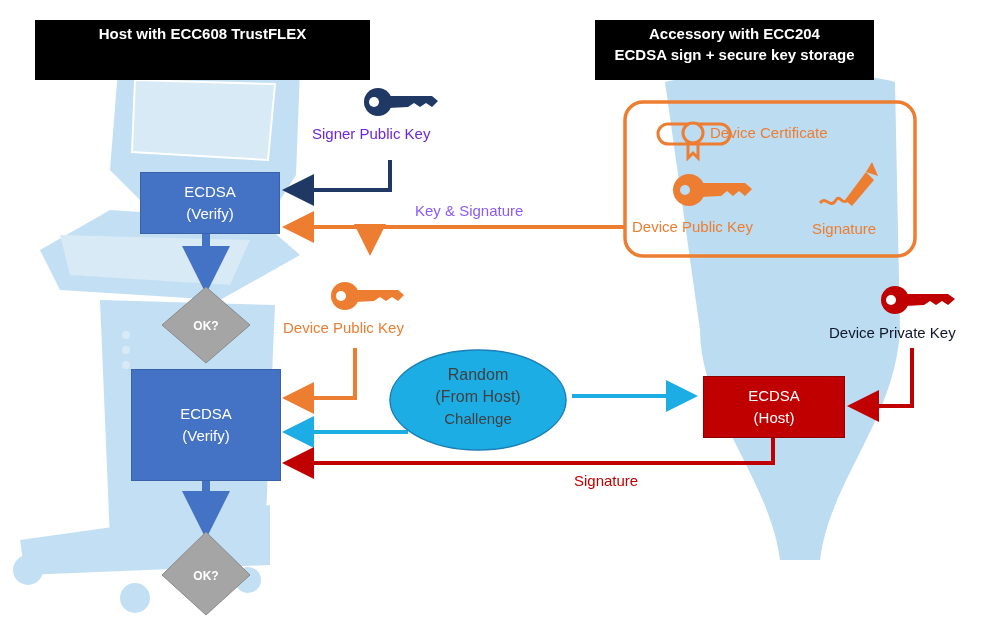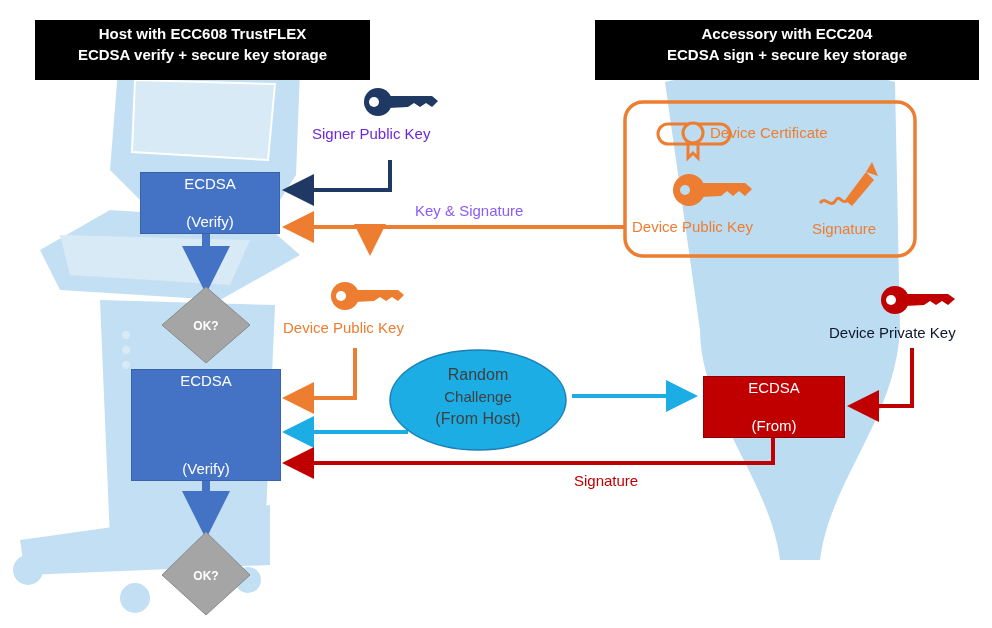--- a/index.html
+++ b/index.html
@@ -1,19 +1,19 @@
 <!DOCTYPE html>
 <html><head>
 <meta charset="utf-8">
 <style>
   html, body { margin:0; padding:0; background:#ffffff; }
   body { width:992px; height:628px; position:relative; overflow:hidden; font-family:"Liberation Sans", sans-serif; }
   #stage { position:absolute; left:0; top:0; width:992px; height:628px; }
   .header-box { position:absolute; background:#000; color:#fff; font-weight:bold; font-size:15px; text-align:center; line-height:21px; padding-top:3px; box-sizing:border-box; }
-  .box { position:absolute; color:#fff; font-size:15px; text-align:center; display:flex; flex-direction:column; justify-content:space-between; line-height:22px; }
+  .box { position:absolute; color:#fff; font-size:15px; text-align:center; display:flex; flex-direction:column; justify-content:center; line-height:22px; }
   .box.verify { background:#4472c4; border:1px solid #3a62a8; }
   .box.sign { background:#c00000; border:1px solid #8f0000; }
   .lbl { position:absolute; font-size:15px; white-space:nowrap; }
   .diamond-text { position:absolute; color:#fff; font-size:12px; font-weight:bold; text-align:center; width:40px; }
   .ellipse-text { position:absolute; color:#404040; font-size:16px; text-align:center; line-height:22px; width:130px; }
 </style>
 </head>
 <body>
 
 <div id="stage">
@@ -105,47 +105,46 @@
   <path d="M206,480 L206,515" fill="none" stroke="#4472c4" stroke-width="8" marker-end="url(#ah-blue)"></path>
 
   <polygon points="206,287 250,325 206,363 162,325" fill="#a5a5a5" stroke="#8a8a8a"></polygon>
   <polygon points="206,532 250,575 206,615 162,575" fill="#a5a5a5" stroke="#8a8a8a"></polygon>
 
   <ellipse cx="478" cy="400" rx="88" ry="50" fill="#1cade4" stroke="#1a7fb8" stroke-width="1.5"></ellipse>
 </svg>
 
 <div class="header-box" style="left:35px;top:20px;width:335px;height:60px">
   <div>Host with ECC608 TrustFLEX</div>
-  <div>ECDSA verify + secure key storage</div>
 </div>
-<div class="header-box" style="left:595px;top:20px;width:384px;height:60px">
+<div class="header-box" style="left:595px;top:20px;width:279px;height:60px">
   <div>Accessory with ECC204</div>
   <div>ECDSA sign + secure key storage</div>
 </div>
 
 <div class="box verify" style="left:140px;top:172px;width:138px;height:60px">
   <span>ECDSA</span>
   <span>(Verify)</span>
 </div>
 <div class="box verify" style="left:131px;top:369px;width:148px;height:110px">
   <span>ECDSA</span>
   <span>(Verify)</span>
 </div>
 <div class="box sign" style="left:703px;top:376px;width:140px;height:60px">
   <span>ECDSA</span>
-  <span>(From)</span>
+  <span>(Host)</span>
 </div>
 
 <div class="diamond-text" style="left:186px;top:319px">OK?</div>
 <div class="diamond-text" style="left:186px;top:569px">OK?</div>
 
 <div class="ellipse-text" style="left:413px;top:364px">
   <div>Random</div>
+  <div>(From Host)</div>
   <div style="font-size:15px">Challenge</div>
-  <div>(From Host)</div>
 </div>
 
 <div class="lbl" style="left:312px;top:125px;color:#6d28d9">Signer Public Key</div>
 <div class="lbl" style="left:415px;top:202px;color:#8b5cf6">Key &amp; Signature</div>
 <div class="lbl" style="left:283px;top:319px;color:#ed7d31">Device Public Key</div>
 <div class="lbl" style="left:710px;top:124px;color:#ed7d31;font-weight:normal">Device Certificate</div>
 <div class="lbl" style="left:632px;top:218px;color:#ed7d31">Device Public Key</div>
 <div class="lbl" style="left:812px;top:220px;color:#ed7d31">Signature</div>
 <div class="lbl" style="left:829px;top:324px;color:#0f172a">Device Private Key</div>
 <div class="lbl" style="left:574px;top:472px;color:#c00000">Signature</div>

